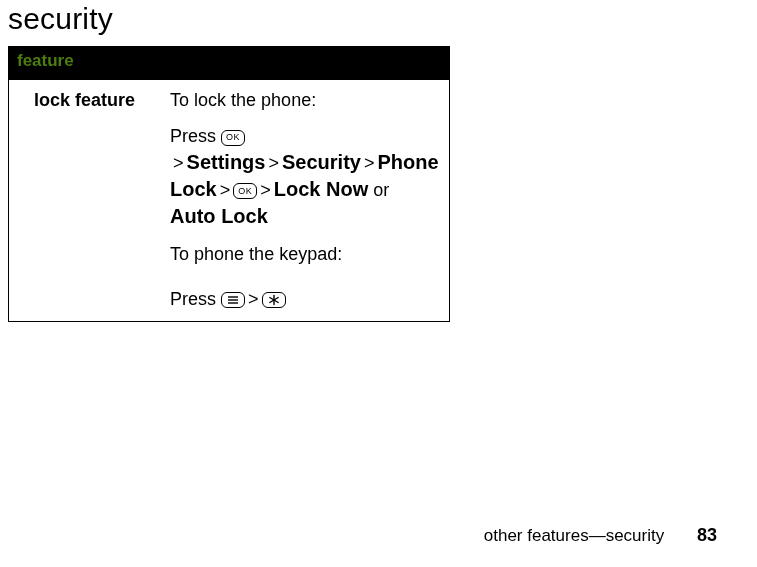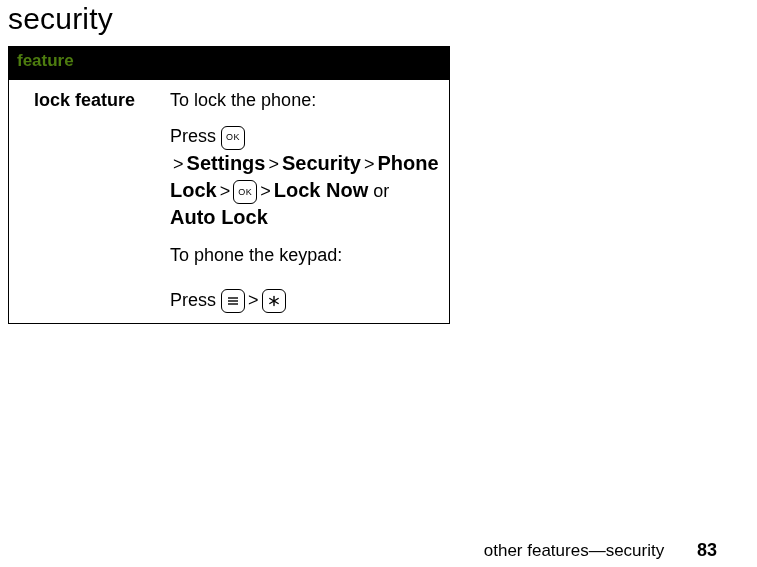--- a/index.html
+++ b/index.html
@@ -49,31 +49,31 @@
   .step:last-child { margin-bottom: 0; margin-top: 21px; }
   .bold { font-weight: bold; font-family: Arial, Helvetica, sans-serif; font-size: 20px; }
   .norm { font-size: 18px; }
   .key {
     display: inline-flex;
     align-items: center;
     justify-content: center;
     border: 1.5px solid #000;
     border-radius: 6px;
     min-width: 24px;
-    height: 24px;
+    height: 16px;
     padding: 0 3px;
     vertical-align: middle;
     box-sizing: border-box;
   }
   .key-ok { font-size: 9px; font-family: Arial; font-weight: 400; letter-spacing: 0.5px; }
   .key-menu svg, .key-star svg { display: block; }
   .gt { margin: 0 3px; }
   .footer {
     position: absolute;
-    bottom: 6px;
+    bottom: 21px;
     right: 40px;
     font-size: 17px;
     text-align: left;
   }
   .pagenum {
     font-weight: bold;
     font-size: 18px;
     margin-left: 28px;
   }
 </style>

